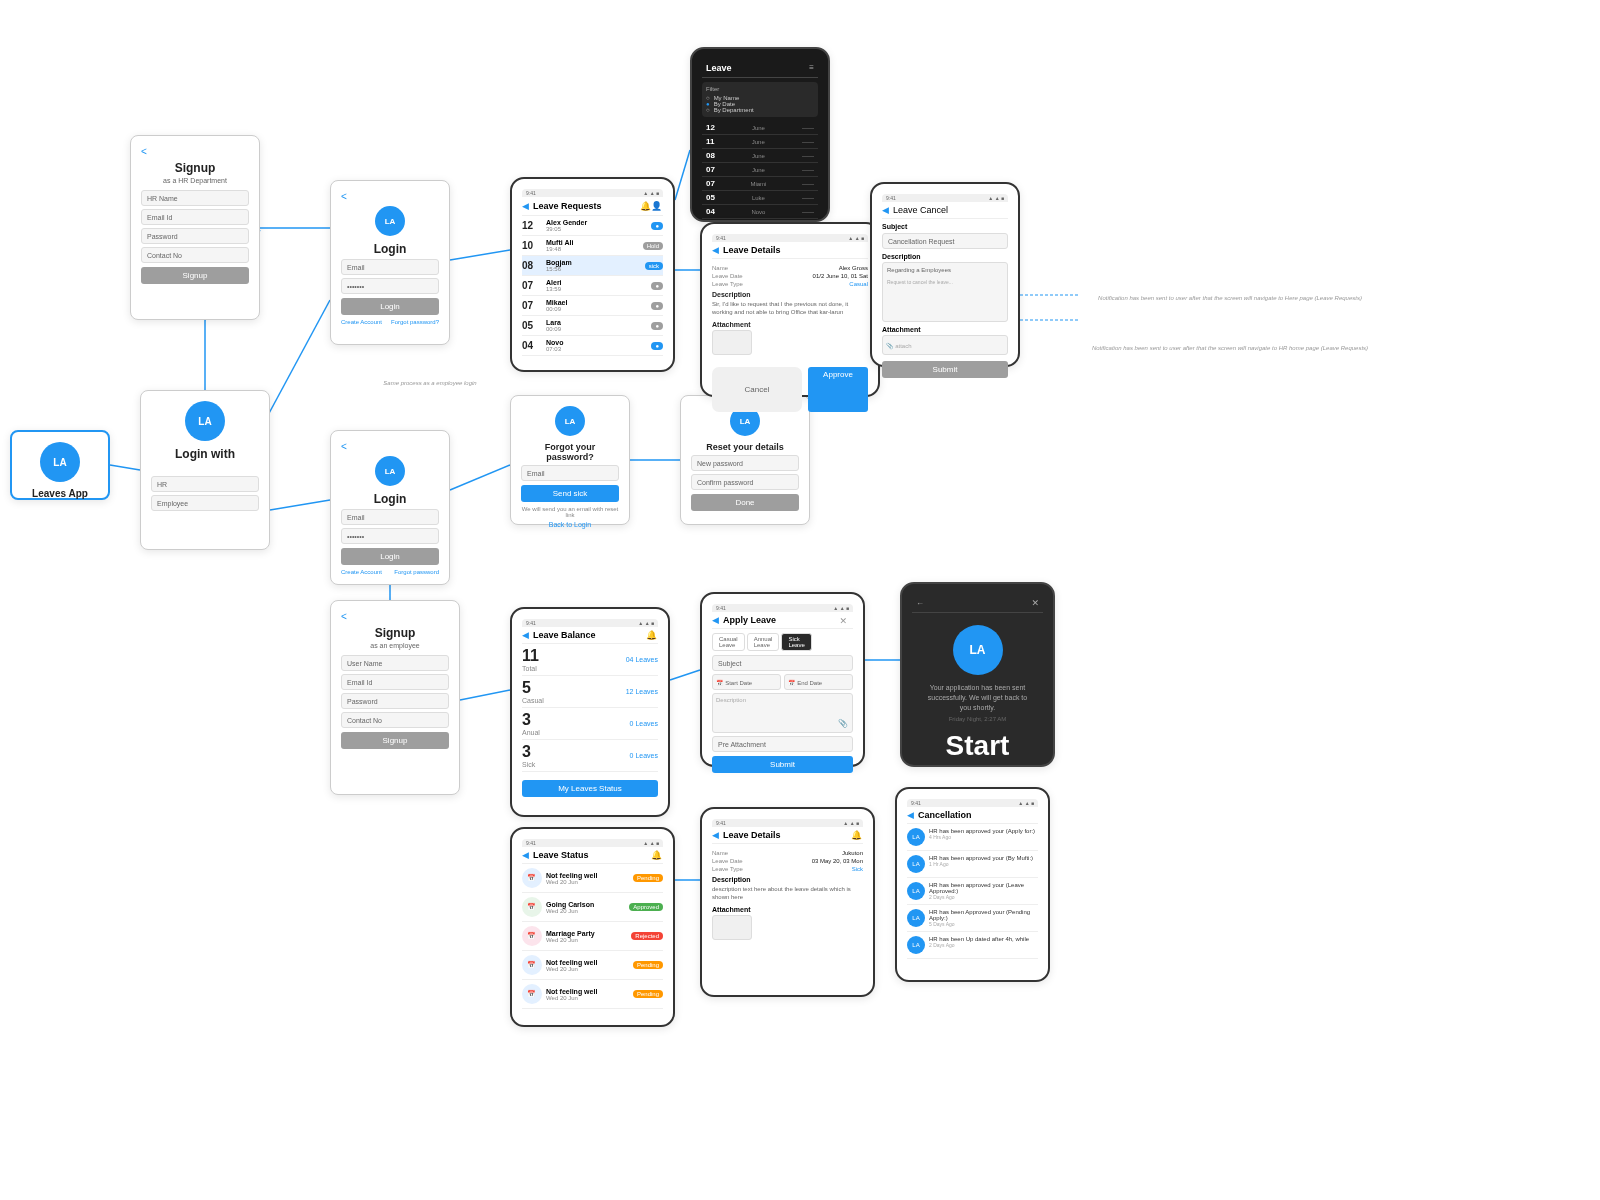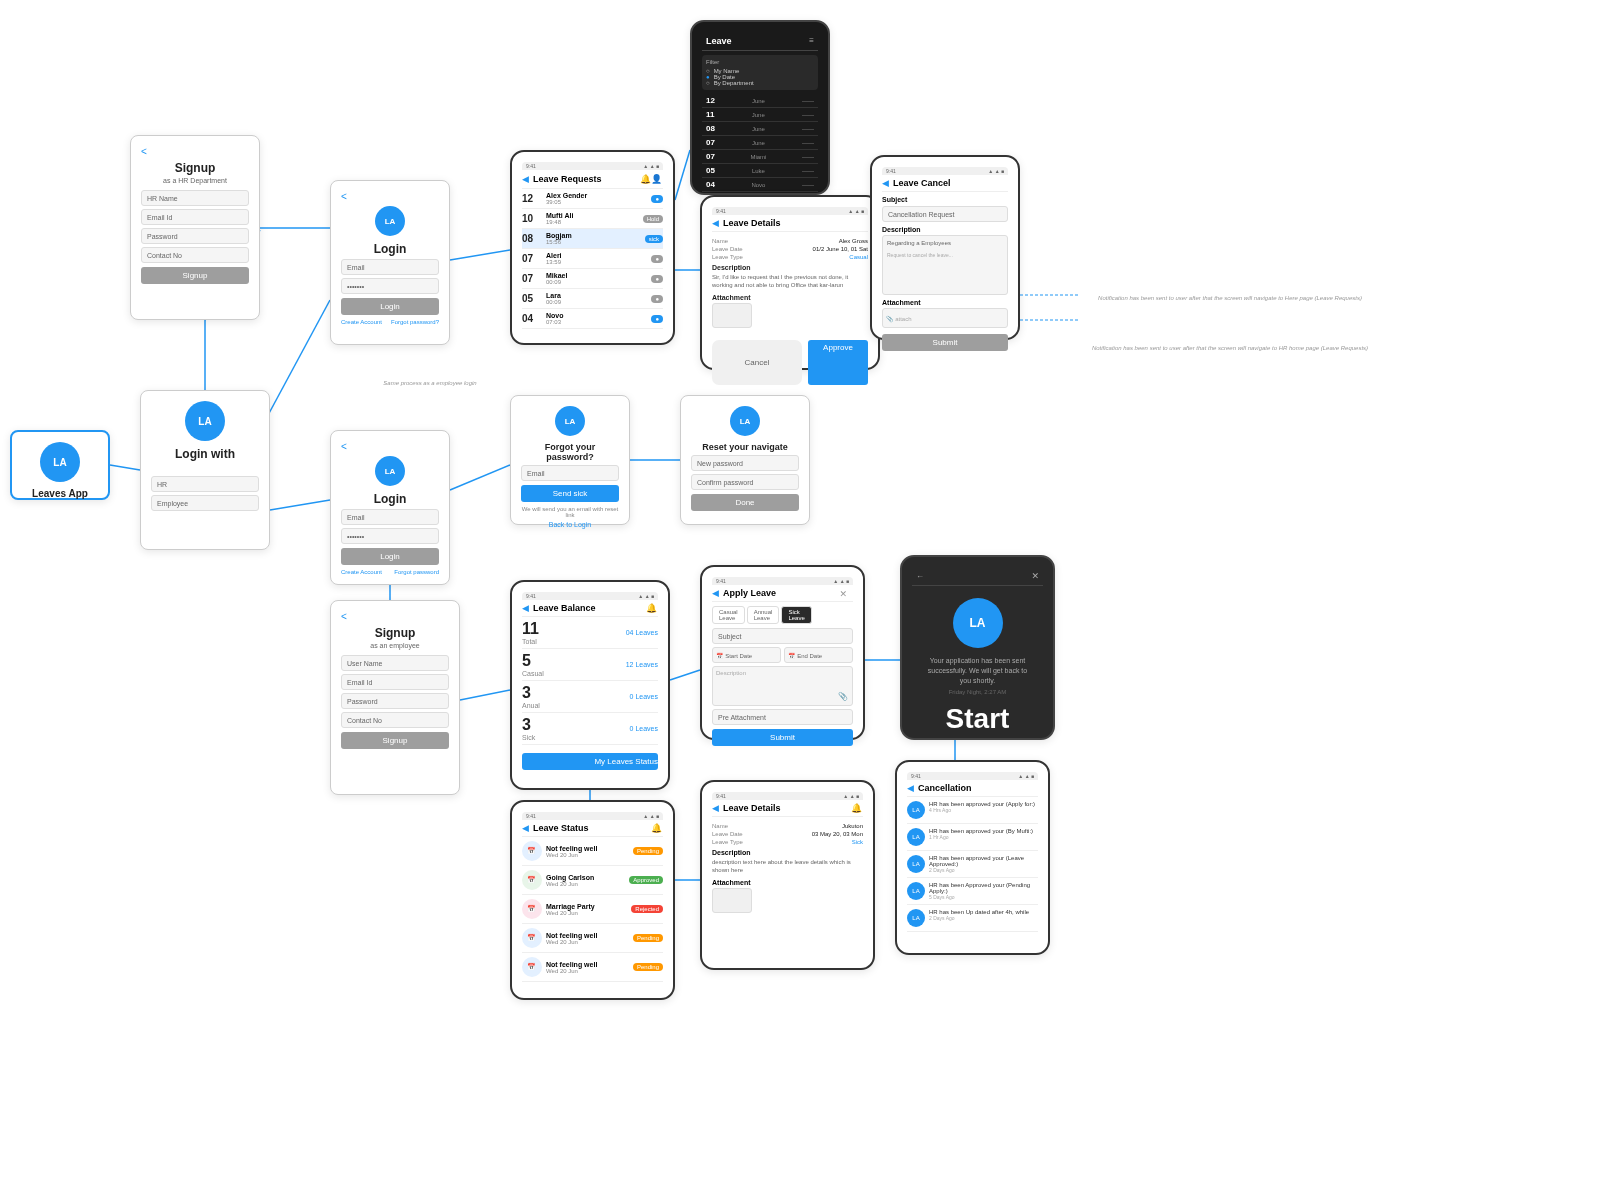--- a/index.html
+++ b/index.html
@@ -28,20 +28,21 @@
       border: 1px solid #ccc;
       border-radius: 8px;
       padding: 10px;
       box-shadow: 0 2px 8px rgba(0,0,0,0.1);
       z-index: 1;
     }
 
     .phone-card {
       border-radius: 14px;
       border: 2px solid #333;
+      margin-top: 27px;
     }
 
     .la-avatar {
       width: 40px;
       height: 40px;
       background: #2196F3;
       border-radius: 50%;
       display: flex;
       align-items: center;
       justify-content: center;
@@ -515,21 +516,21 @@
   <div class="form-field">Email</div>
   <div class="btn-blue">Send sick</div>
   <div style="font-size:6px; color:#888; text-align:center; margin:3px 0;">We will send you an email with reset link</div>
   <div style="font-size:7px; color:#2196F3; text-align:center;">Back to Login</div>
 </div>
 
 <div class="card" id="card-reset-pw">
   <div class="la-avatar small">
     <span>LA</span>
   </div>
-  <div class="card-title" style="font-size:9px;">Reset your navigate</div>
+  <div class="card-title" style="font-size:9px;">Reset your details</div>
   <div class="form-field">New password</div>
   <div class="form-field">Confirm password</div>
   <div class="btn-primary">Done</div>
 </div>
 
 <div class="card phone-card" id="card-leave-requests">
   <div class="phone-status-bar">
     <span>9:41</span>
       <span>▲ ▲ ■</span>
   </div>
@@ -695,21 +696,21 @@
   </div>
 </div>
 
 <div class="card phone-card" id="card-leave-cancel">
   <div class="phone-status-bar">
     <span>9:41</span>
       <span>▲ ▲ ■</span>
   </div>
   <div style="display:flex; align-items:center; padding:3px 0; border-bottom:1px solid #eee;">
     <span style="color:#2196F3; font-size:9px; margin-right:4px;">◀</span>
-    <span style="font-size:9px; font-weight:bold;">Leave Cancel</span>
+    <span style="font-size:9px; font-weight:normal;">Leave Cancel</span>
   </div>
   <div style="padding:4px 0;">
     <div style="font-size:7px; font-weight:bold; margin-bottom:2px;">Subject</div>
     <div class="form-field">Cancellation Request</div>
     <div style="font-size:7px; font-weight:bold; margin:4px 0 2px 0;">Description</div>
     <div style="background:#f5f5f5; border:1px solid #ddd; border-radius:3px; height:60px; padding:4px; font-size:6px; color:#666;">
       <span>Regarding a Employees</span>
       <br><br>
       <span style="color:#aaa; font-size:5px;">Request to cancel the leave...</span>
     </div>
@@ -768,21 +769,21 @@
       <div class="balance-avail">0 Leaves</div>
     </div>
     <div class="balance-row">
       <div>
           <div class="balance-num">3</div>
           <div class="balance-label">Sick</div>
         </div>
       <div class="balance-avail">0 Leaves</div>
     </div>
   </div>
-  <div class="btn-blue" style="margin-top:8px;text-align:right;">My Leaves Status</div>
+  <div class="btn-blue" style="margin-top:8px;">My Leaves Status</div>
 </div>
 
 <div class="card phone-card" id="card-apply-leave" style="position:absolute;">
   <div class="phone-status-bar">
     <span>9:41</span>
       <span>▲ ▲ ■</span>
   </div>
   <div style="display:flex; align-items:center; padding:3px 0; border-bottom:1px solid #eee; position:relative;">
     <span style="color:#2196F3; font-size:9px; margin-right:4px;">◀</span>
     <span style="font-size:9px; font-weight:bold;">Apply Leave</span>

